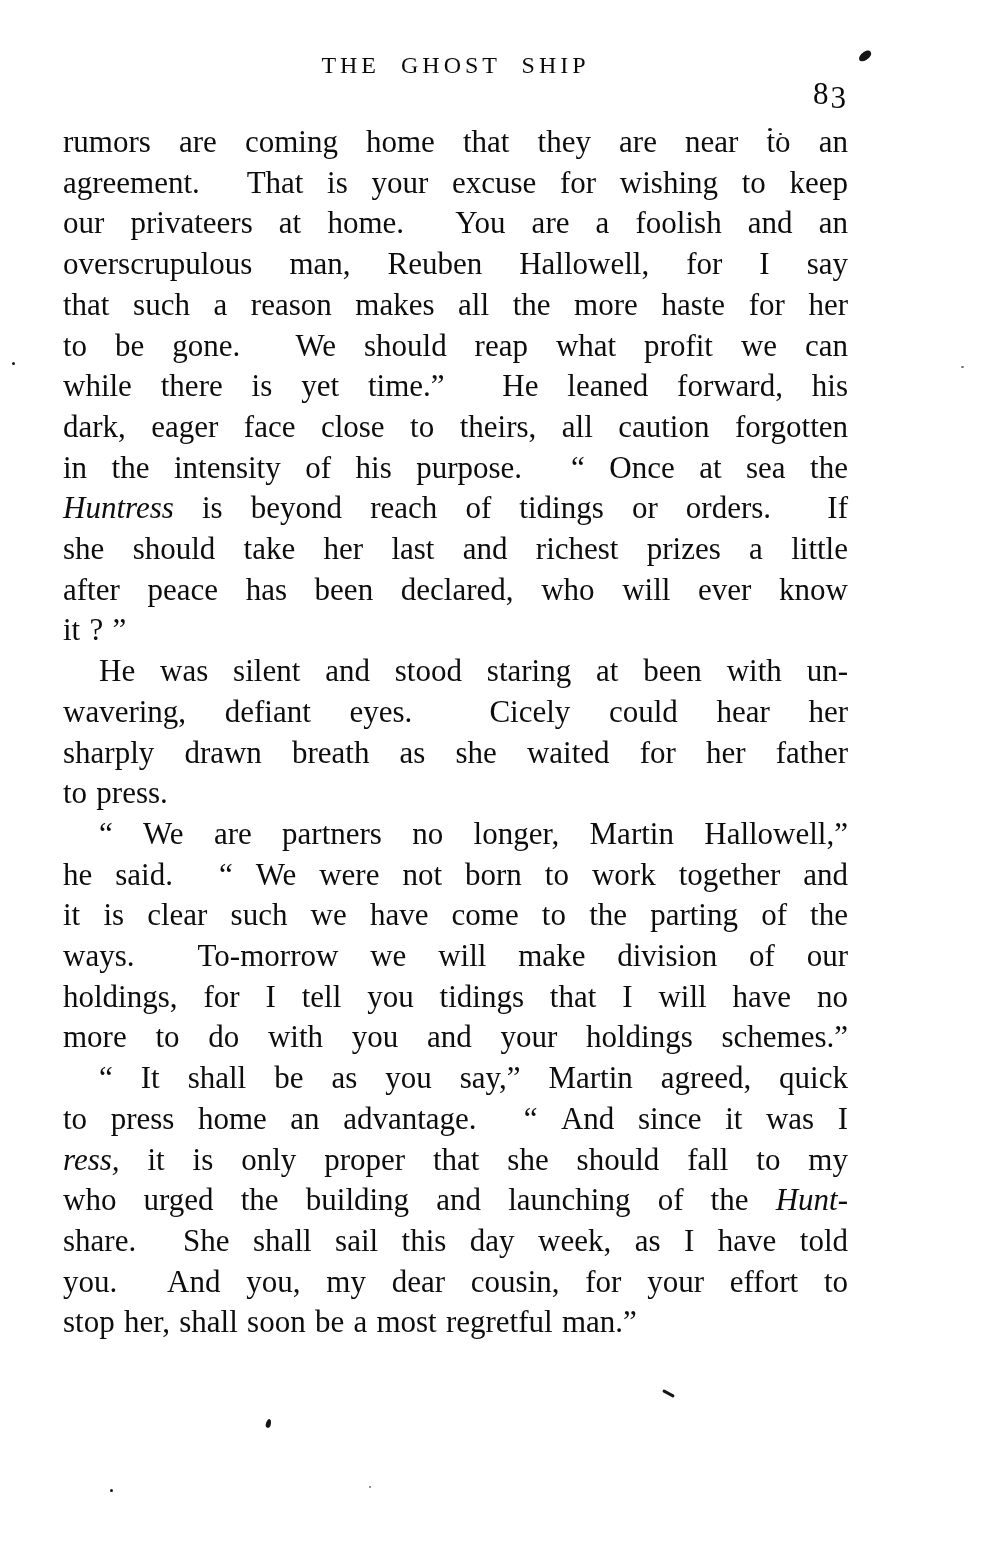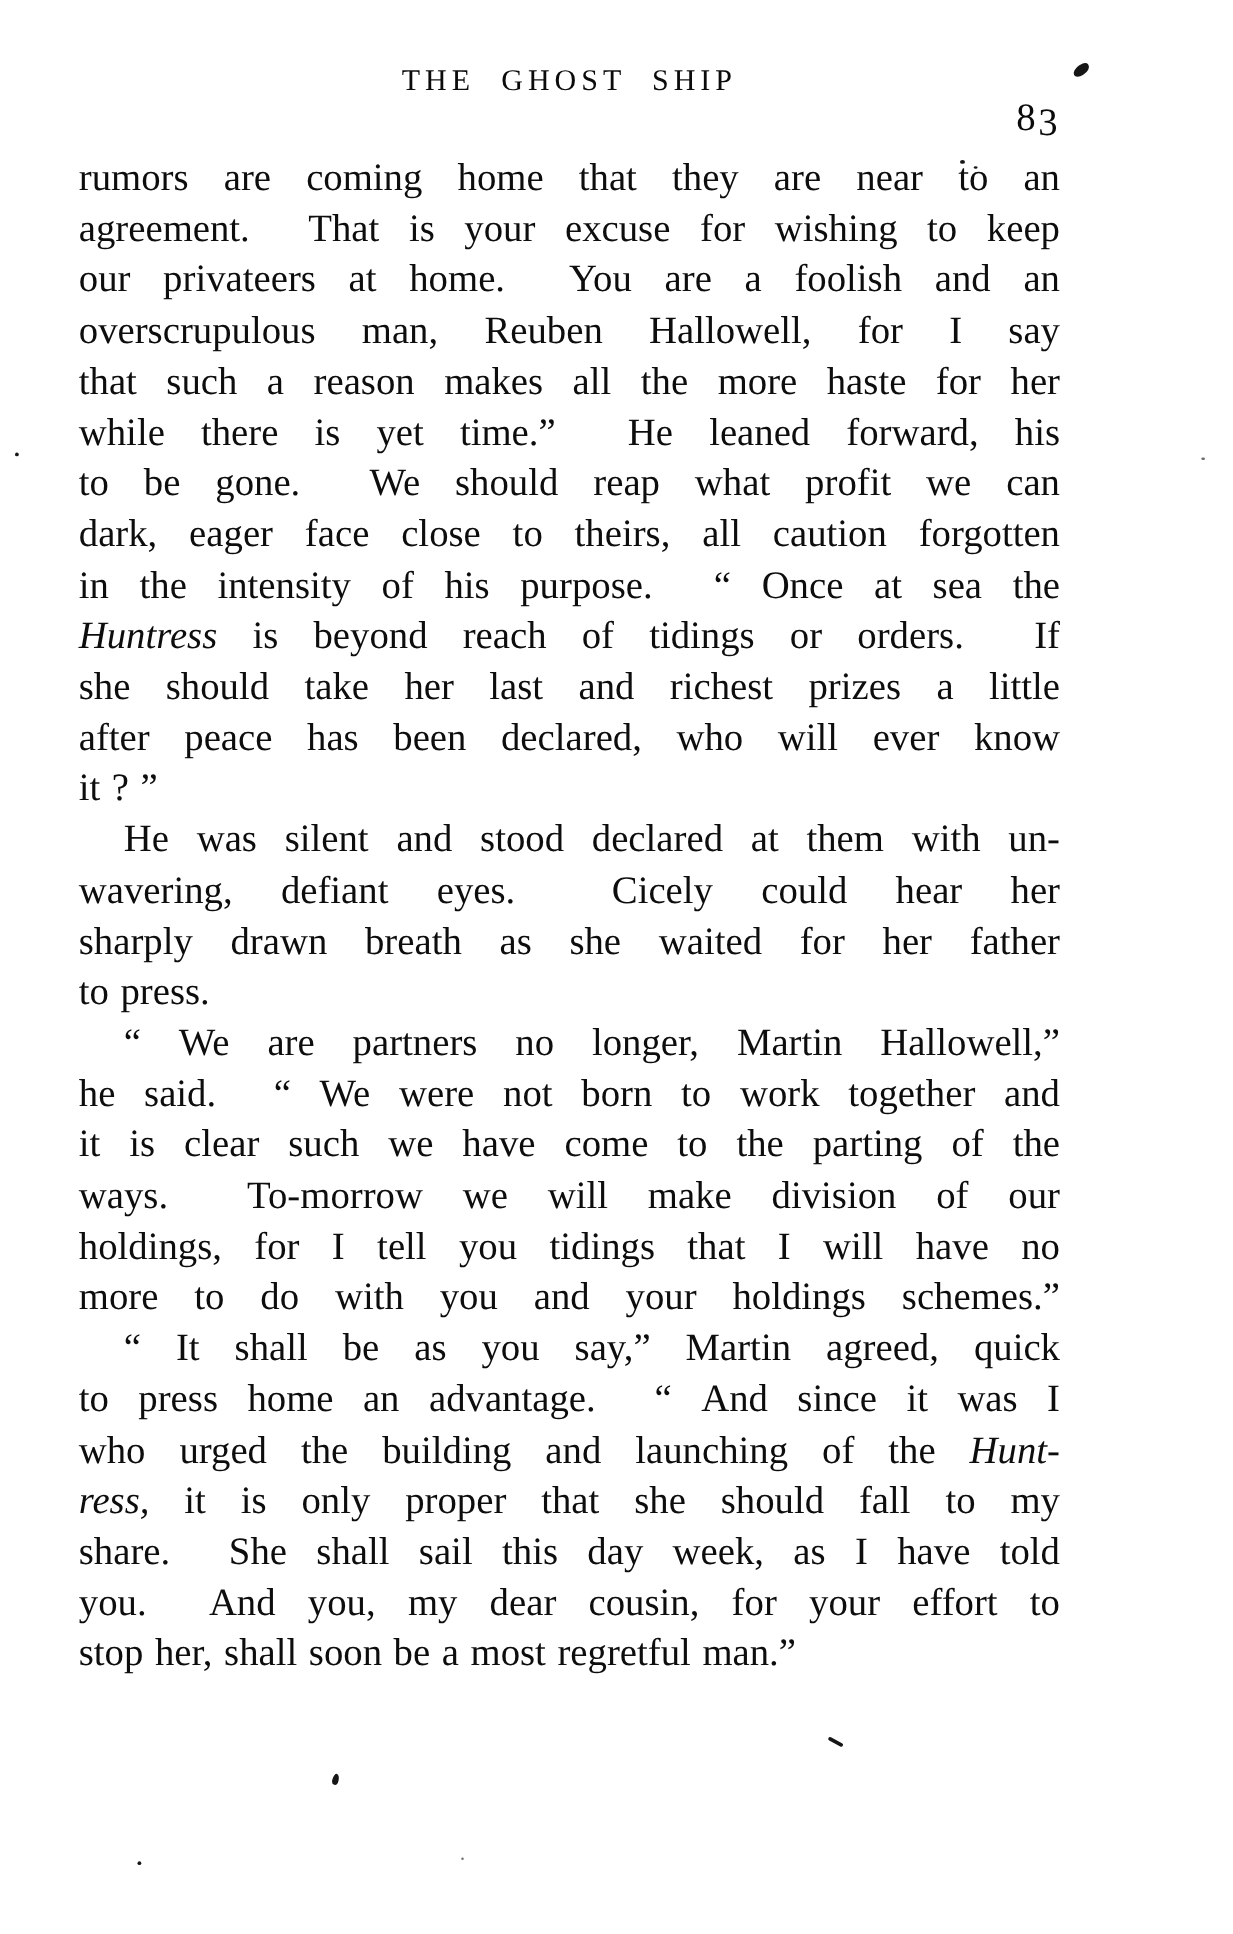--- a/index.html
+++ b/index.html
@@ -74,48 +74,48 @@
     <div class="page-number"><span>8</span><span class="digit-low">3</span></div>
   </div>
 
   <main class="body-text">
       <div>
         <div class="line"><span>rumors are coming home that they are near to an</span></div>
         <div class="line"><span>agreement.&nbsp; That is your excuse for wishing to keep</span></div>
         <div class="line"><span>our privateers at home.&nbsp; You are a foolish and an</span></div>
         <div class="line"><span>overscrupulous man, Reuben Hallowell, for I say</span></div>
         <div class="line"><span>that such a reason makes all the more haste for her</span></div>
+        <div class="line"><span>to be gone.&nbsp; We should reap what profit we can</span></div>
         <div class="line"><span>while there is yet time.”&nbsp; He leaned forward, his</span></div>
-        <div class="line"><span>to be gone.&nbsp; We should reap what profit we can</span></div>
         <div class="line"><span>dark, eager face close to theirs, all caution forgotten</span></div>
         <div class="line"><span>in the intensity of his purpose.&nbsp; “&nbsp;Once at sea the</span></div>
         <div class="line"><span class="italic">Huntress</span><span> is beyond reach of tidings or orders.&nbsp; If</span></div>
         <div class="line"><span>she should take her last and richest prizes a little</span></div>
         <div class="line"><span>after peace has been declared, who will ever know</span></div>
         <div class="line last"><span>it&nbsp;?&nbsp;”</span></div>
       </div>
       <div>
-        <div class="line indent"><span>He was silent and stood declared at them with un-</span></div>
+        <div class="line indent"><span>He was silent and stood staring at been with un-</span></div>
         <div class="line"><span>wavering, defiant eyes.&nbsp; Cicely could hear her</span></div>
         <div class="line"><span>sharply drawn breath as she waited for her father</span></div>
         <div class="line last"><span>to press.</span></div>
       </div>
       <div>
         <div class="line indent"><span>“&nbsp;We are partners no longer, Martin Hallowell,”</span></div>
         <div class="line"><span>he said.&nbsp; “&nbsp;We were not born to work together and</span></div>
         <div class="line"><span>it is clear such we have come to the parting of the</span></div>
         <div class="line"><span>ways.&nbsp; To-morrow we will make division of our</span></div>
         <div class="line"><span>holdings, for I tell you tidings that I will have no</span></div>
         <div class="line"><span>more to do with you and your holdings schemes.”</span></div>
       </div>
       <div>
         <div class="line indent"><span>“&nbsp;It shall be as you say,” Martin agreed, quick</span></div>
         <div class="line"><span>to press home an advantage.&nbsp; “&nbsp;And since it was I</span></div>
+        <div class="line"><span class="italic">ress,</span><span> it is only proper that she should fall to my</span></div>
         <div class="line"><span>who urged the building and launching of the </span><span class="italic">Hunt-</span></div>
-        <div class="line"><span class="italic">ress,</span><span> it is only proper that she should fall to my</span></div>
         <div class="line"><span>share.&nbsp; She shall sail this day week, as I have told</span></div>
         <div class="line"><span>you.&nbsp; And you, my dear cousin, for your effort to</span></div>
         <div class="line last"><span>stop her, shall soon be a most regretful man.”</span></div>
       </div>
     </main>
 
   <div class="speck" style="left:858px; top:52px; width:14px; height:8px; border-radius:60% 40% 55% 45%; transform:rotate(-32deg);"></div>
   <div class="speck" style="left:768px; top:128px; width:4px; height:3px;"></div>
   <div class="speck" style="left:779px; top:133px; width:3px; height:2px;"></div>
   <div class="speck" style="left:12px; top:362px; width:3px; height:3px;"></div>

